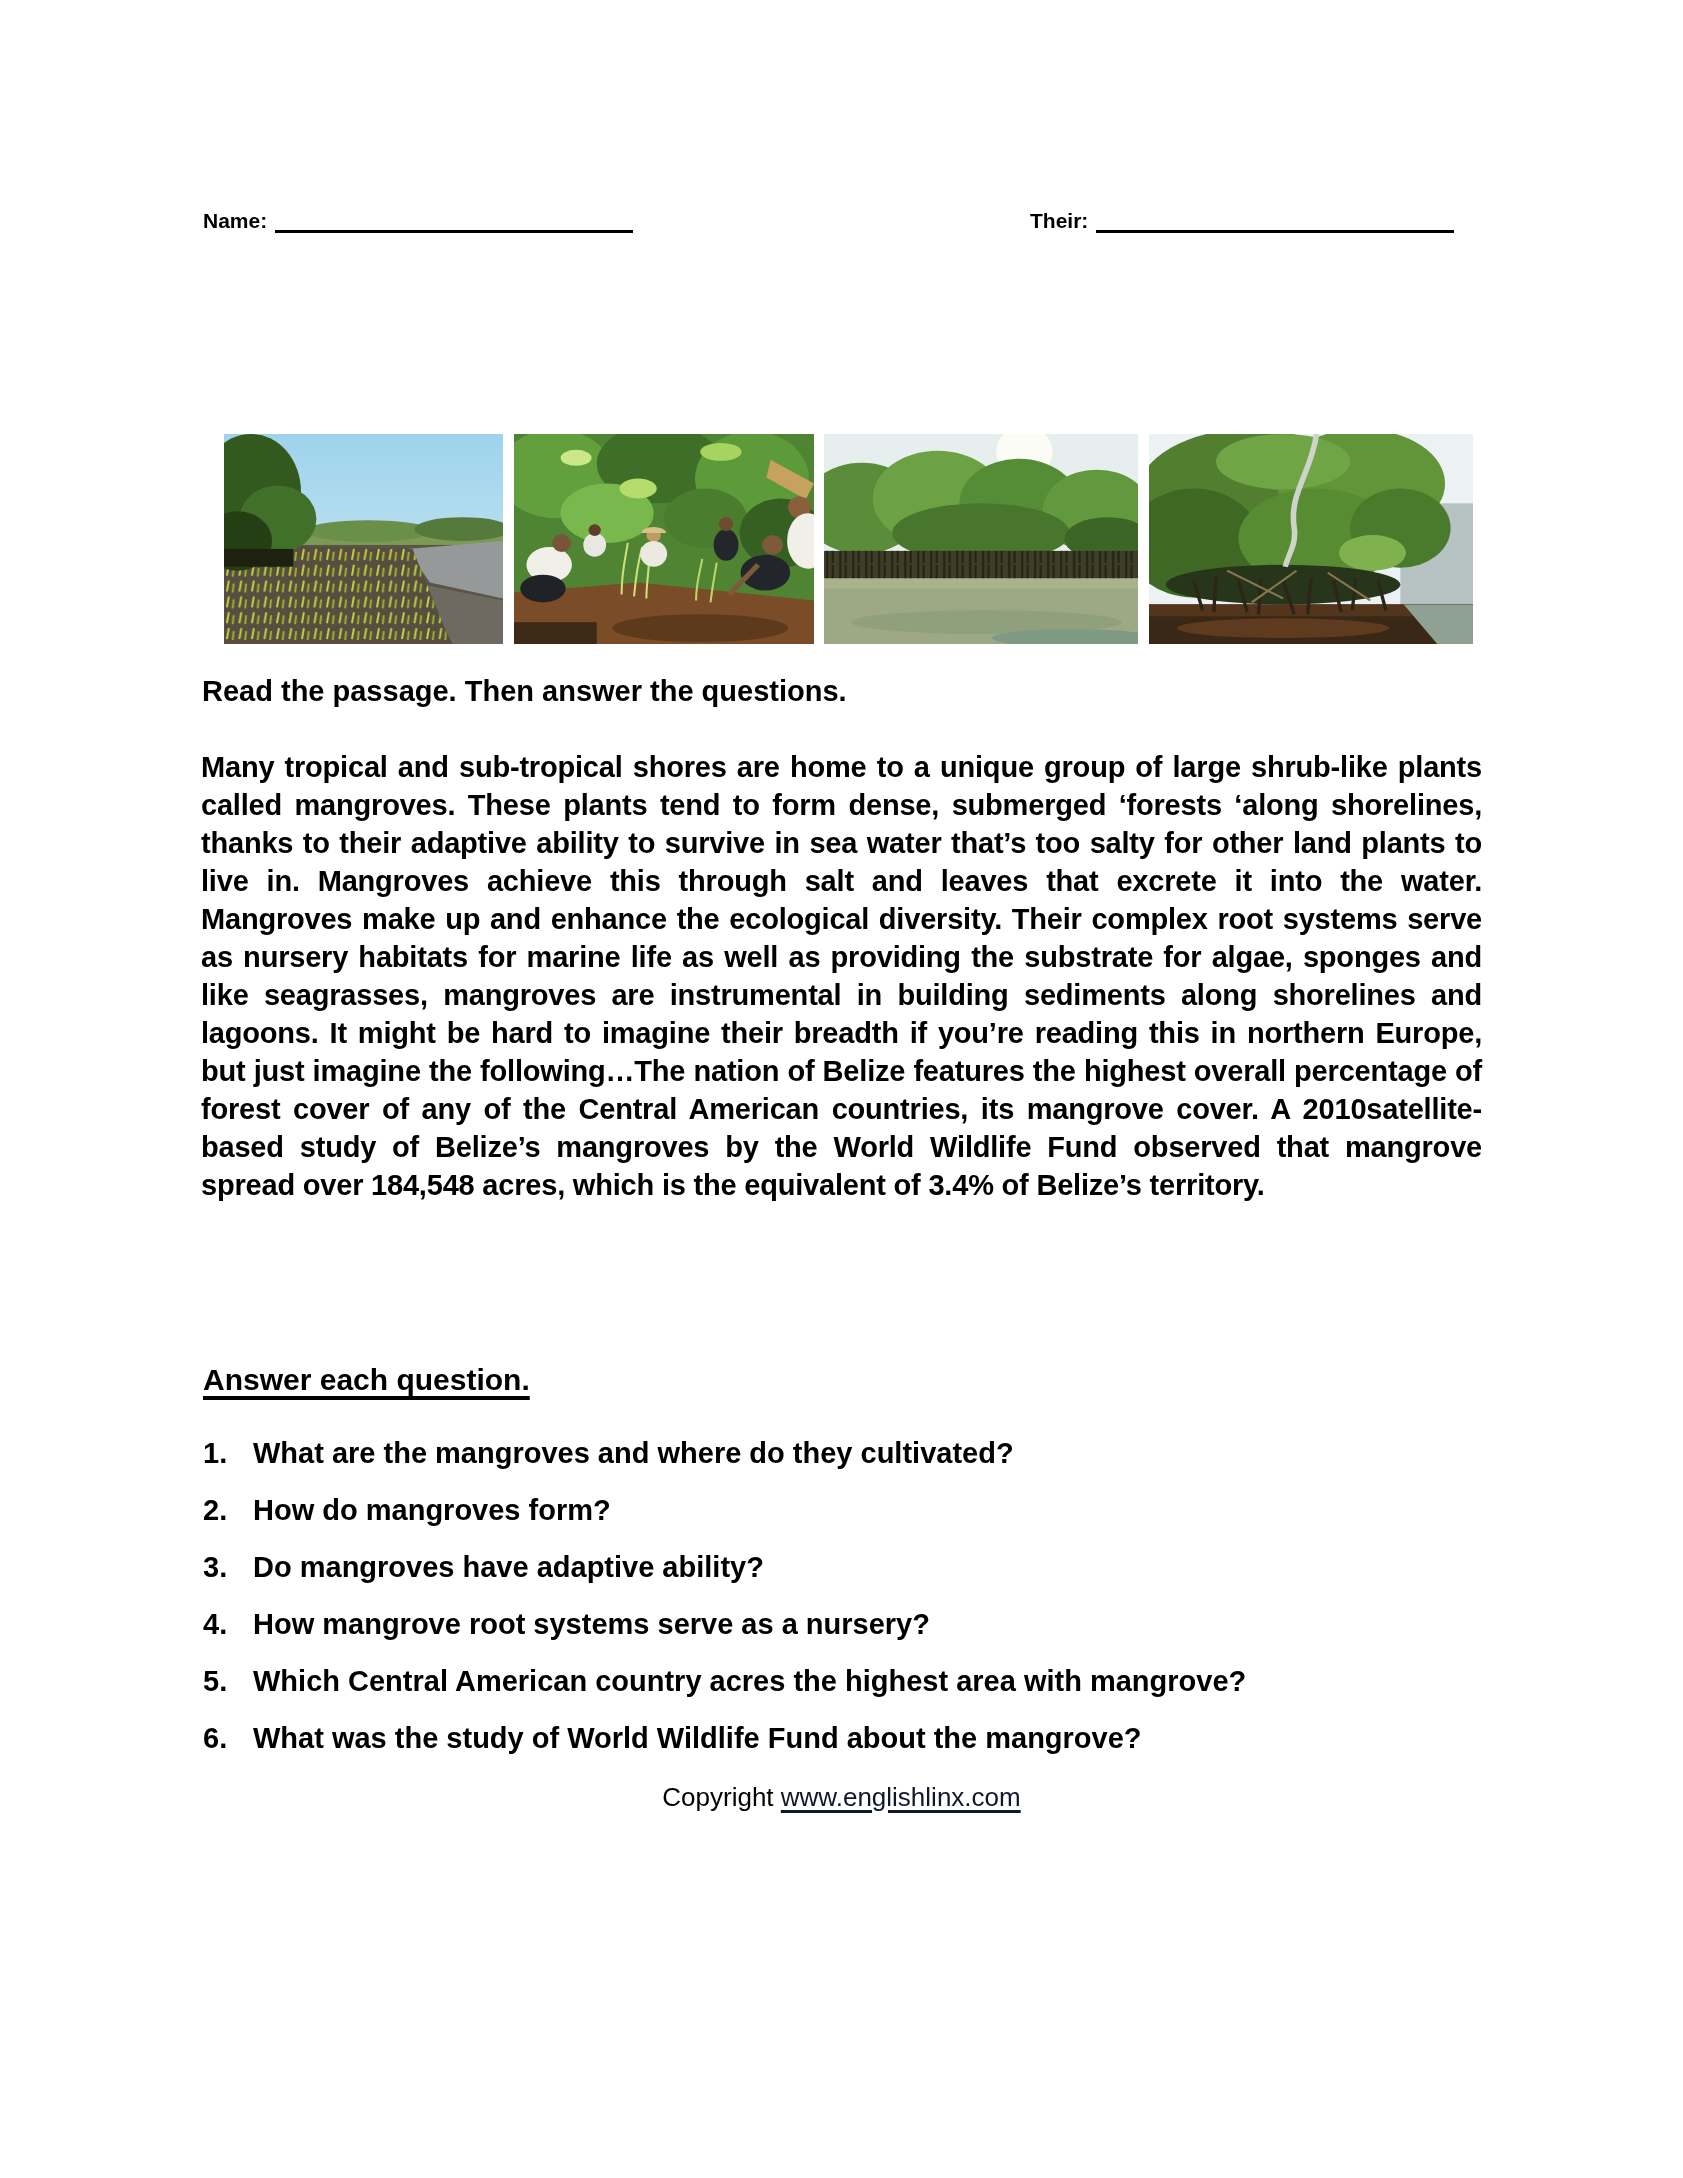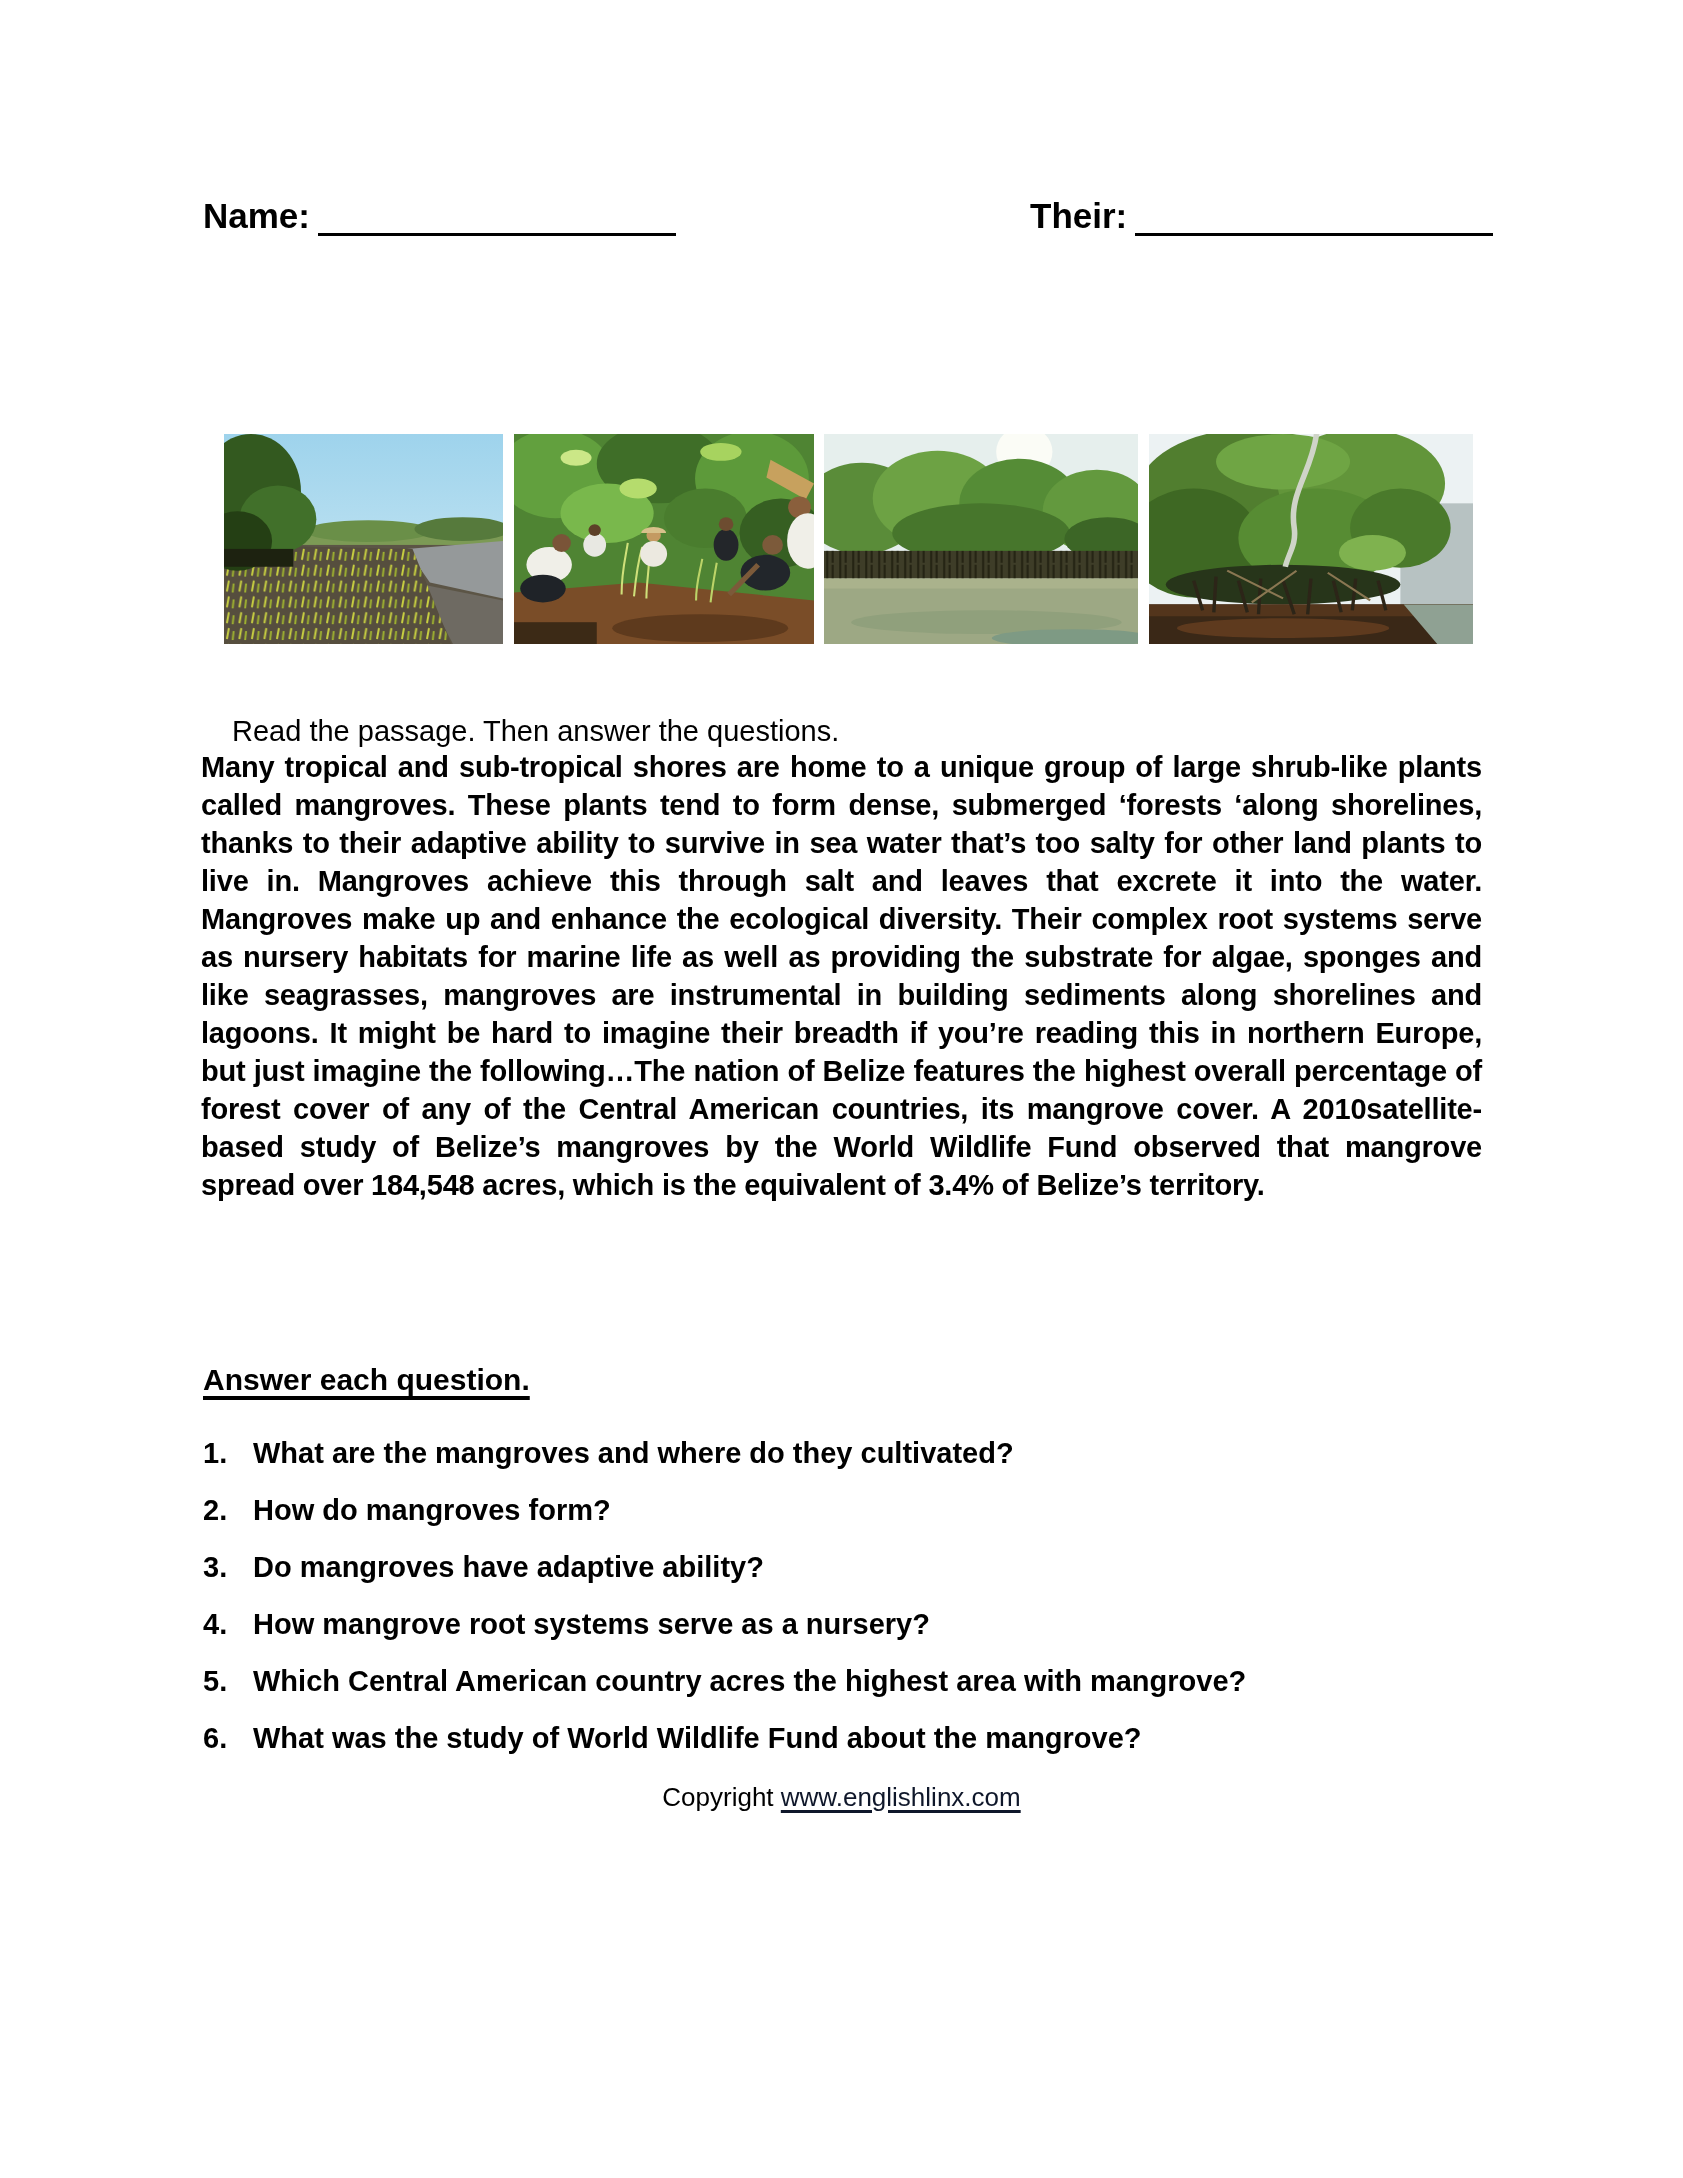--- a/index.html
+++ b/index.html
@@ -6,21 +6,21 @@
   .page{
     position:relative;
     width:1683px;
     height:2178px;
     background:#ffffff;
     color:#000;
     font-family:"Liberation Sans", sans-serif;
     overflow:hidden;
   }
   
-  .field{position:absolute;top:196px;font-size:35px;font-weight:bold;white-space:nowrap;}
+  .field{position:absolute;top:204px;font-size:21px;font-weight:bold;white-space:nowrap;}
   .field-name{left:203px;}
   .field-date{left:1030px;}
   .blank{
     display:inline-block;
     width:358px;
     height:26px;
     border-bottom:3px solid #000;
     margin-left:8px;
     vertical-align:bottom;
   }
@@ -41,22 +41,22 @@
     display:flex;justify-content:space-between;
   }
   .photo{height:210px;overflow:hidden;}
   .photo svg{display:block;width:100%;height:100%;}
   .photo-1{width:279px;}
   .photo-2{width:300px;}
   .photo-3{width:314px;}
   .photo-4{width:324px;}
   
   .instruction{
-    position:absolute;left:202px;top:715px;
-    font-size:29px;font-weight:normal;margin-left:30px;
+    position:absolute;left:202px;top:675px;
+    font-size:29px;font-weight:bold;
   }
   .passage{
     position:absolute;left:201px;top:748px;width:1281px;
     font-size:29px;font-weight:bold;line-height:38px;
     text-align:justify;letter-spacing:-0.2px;
   }
   
   .q-heading{
     position:absolute;left:203px;top:1363px;
     font-size:30px;font-weight:bold;

